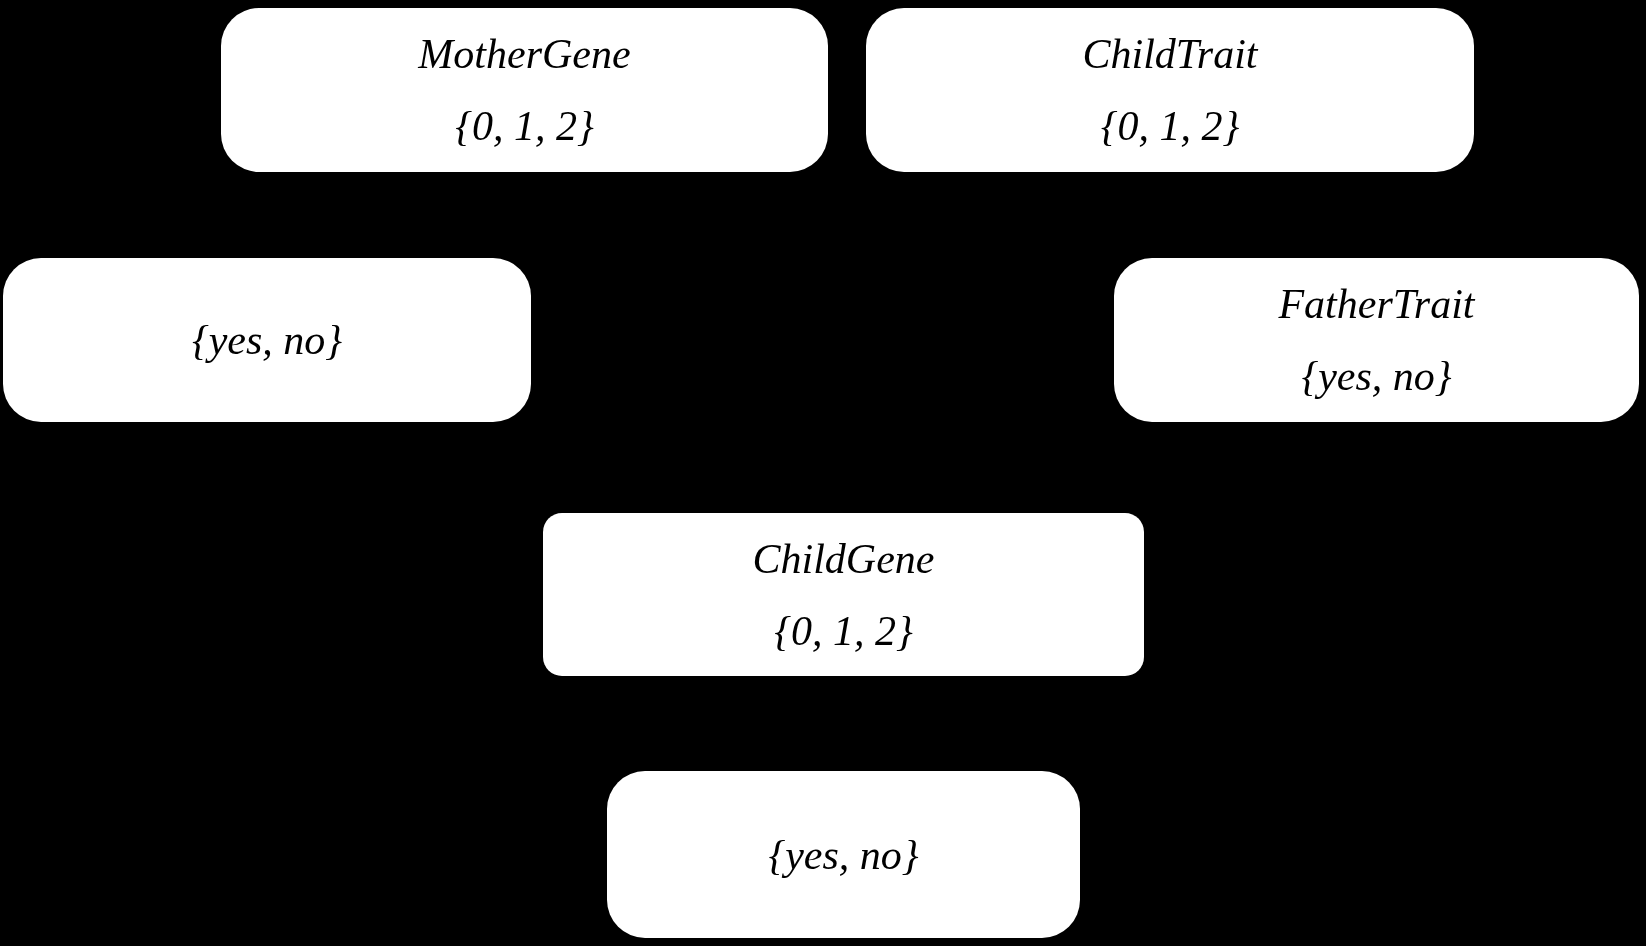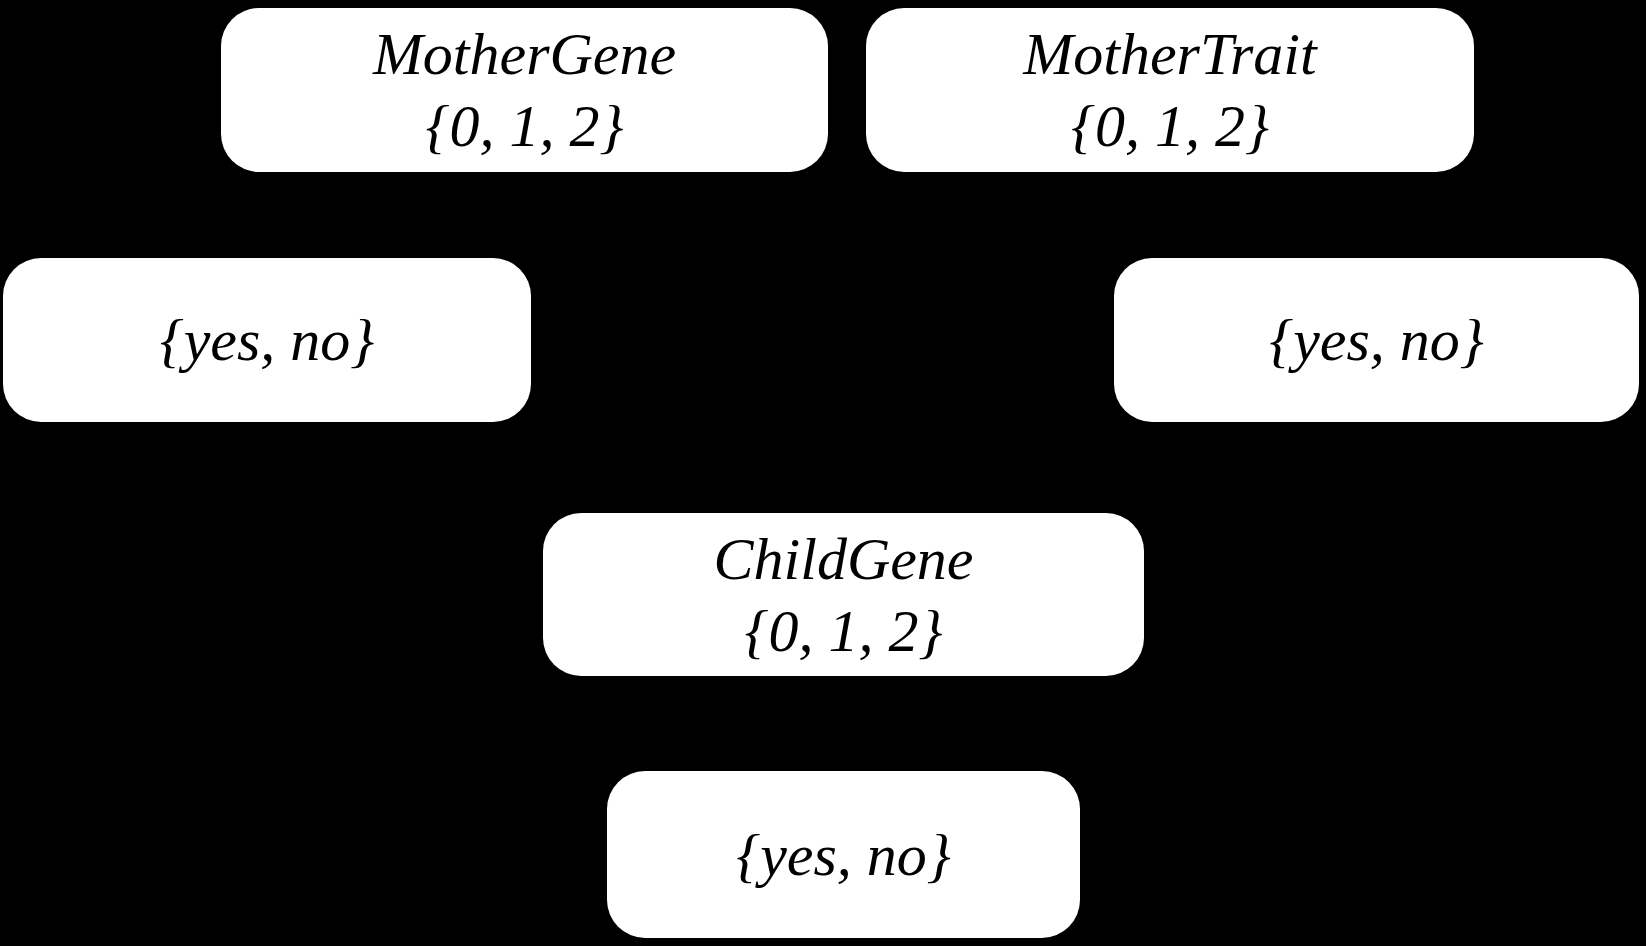--- a/index.html
+++ b/index.html
@@ -23,54 +23,55 @@
     position:absolute;
     background:var(--node-fill);
     color:var(--node-text);
     border-radius:38px;
     display:flex;
     flex-direction:column;
     align-items:center;
     justify-content:center;
     text-align:right;
     font-style:italic;
-    font-size:60px;
+    font-size:42px;
     line-height:72px;
   }
   .node-label{white-space:nowrap;}
   .node-domain{white-space:nowrap;}
 
   
   #node-mother-gene {left:221px;  top:8px;   width:607px; height:164px;}
   #node-father-gene {left:866px;  top:8px;   width:608px; height:164px;}
   #node-mother-trait{left:3px;    top:258px; width:528px; height:164px;}
   #node-father-trait{left:1114px; top:258px; width:525px; height:164px;}
-  #node-child-gene  {left:543px;  top:513px; width:601px; height:163px;}
+  #node-child-gene  {left:543px;  top:513px; width:601px; height:163px;border-radius:19px;}
   #node-child-trait {left:607px;  top:771px; width:473px; height:167px;}
 </style>
 </head>
 <body>
 
 <div class="stage">
 
   <div class="node" id="node-mother-gene">
     <div class="node-label">MotherGene</div>
     <div class="node-domain">{0, 1, 2}</div>
   </div>
 
   <div class="node" id="node-father-gene">
-    <div class="node-label">MotherTrait</div>
+    <div class="node-label">ChildTrait</div>
     <div class="node-domain">{0, 1, 2}</div>
   </div>
 
   <div class="node" id="node-mother-trait">
     <div class="node-domain">{yes, no}</div>
   </div>
 
   <div class="node" id="node-father-trait">
+    <div class="node-label">FatherTrait</div>
     <div class="node-domain">{yes, no}</div>
   </div>
 
   <div class="node" id="node-child-gene">
     <div class="node-label">ChildGene</div>
     <div class="node-domain">{0, 1, 2}</div>
   </div>
 
   <div class="node" id="node-child-trait">
     <div class="node-domain">{yes, no}</div>

